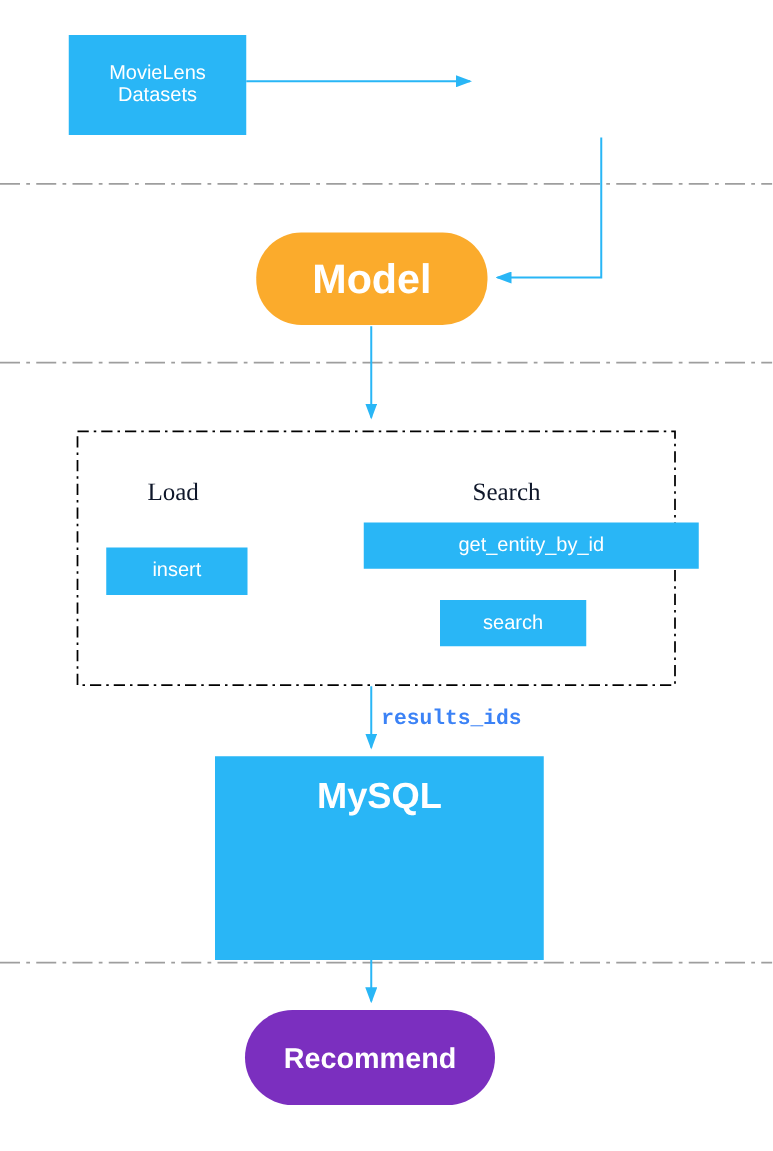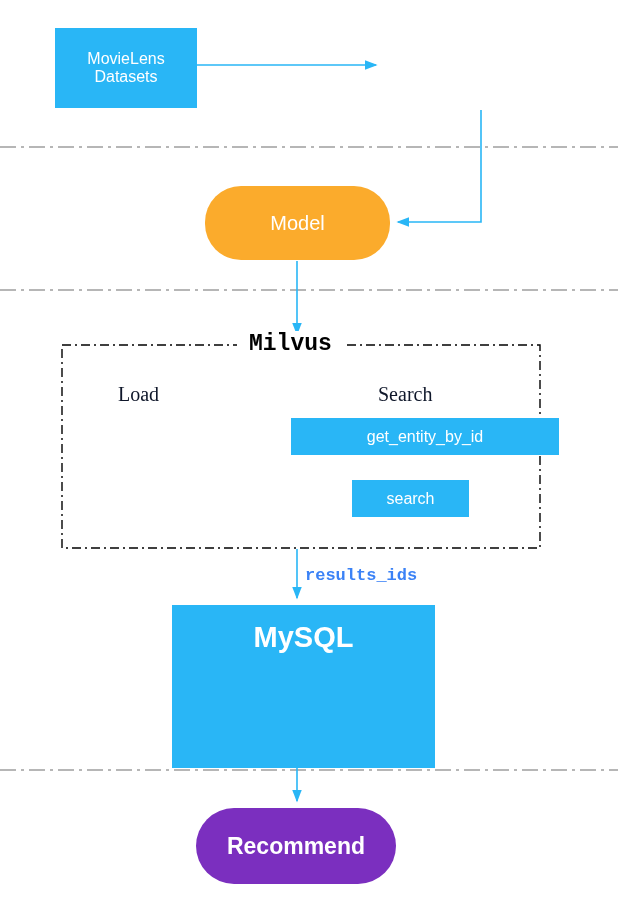--- a/index.html
+++ b/index.html
@@ -33,21 +33,21 @@
   .node-movielens {
     left: 55px; top: 28px; width: 142px; height: 80px;
     font-size: 16px; 
   }
   .node-hetero {
     left: 385px; top: 25px; width: 192px; height: 85px;
     font-size: 16px; gap: 14px;
   }
   .node-model {
     left: 205px; top: 186px; width: 185px; height: 74px;
-    border-radius: 36px; font-size: 20px; font-weight: 400; align-items: center;
+    border-radius: 36px; font-size: 33px; font-weight: 700; align-items: center;
   }
   .milvus-box {
     position: absolute;
     left: 62px; top: 345px; width: 478px; height: 203px;
   }
   .milvus-title {
     position: absolute;
     left: 237px; top: 331px;
     background: #ffffff;
     padding: 0 12px;
@@ -129,25 +129,27 @@
     <span>MovieLens</span>
     <span>Datasets</span>
   </div>
 
 
   <div class="node orange node-model">
     <span>Model</span>
   </div>
 
   <div class="milvus-box"></div>
-  <div class="milvus-title">Milvus</div>
 
   <div class="section-label label-load">Load</div>
   <div class="section-label label-search">Search</div>
 
+  <div class="node blue node-insert">
+    <span>insert</span>
+  </div>
 
   <div class="node blue node-getentity">
     <span>get_entity_by_id</span>
   </div>
 
   <div class="node blue node-searchop">
     <span>search</span>
   </div>
 
   <div class="edge-label-results">results_ids</div>

